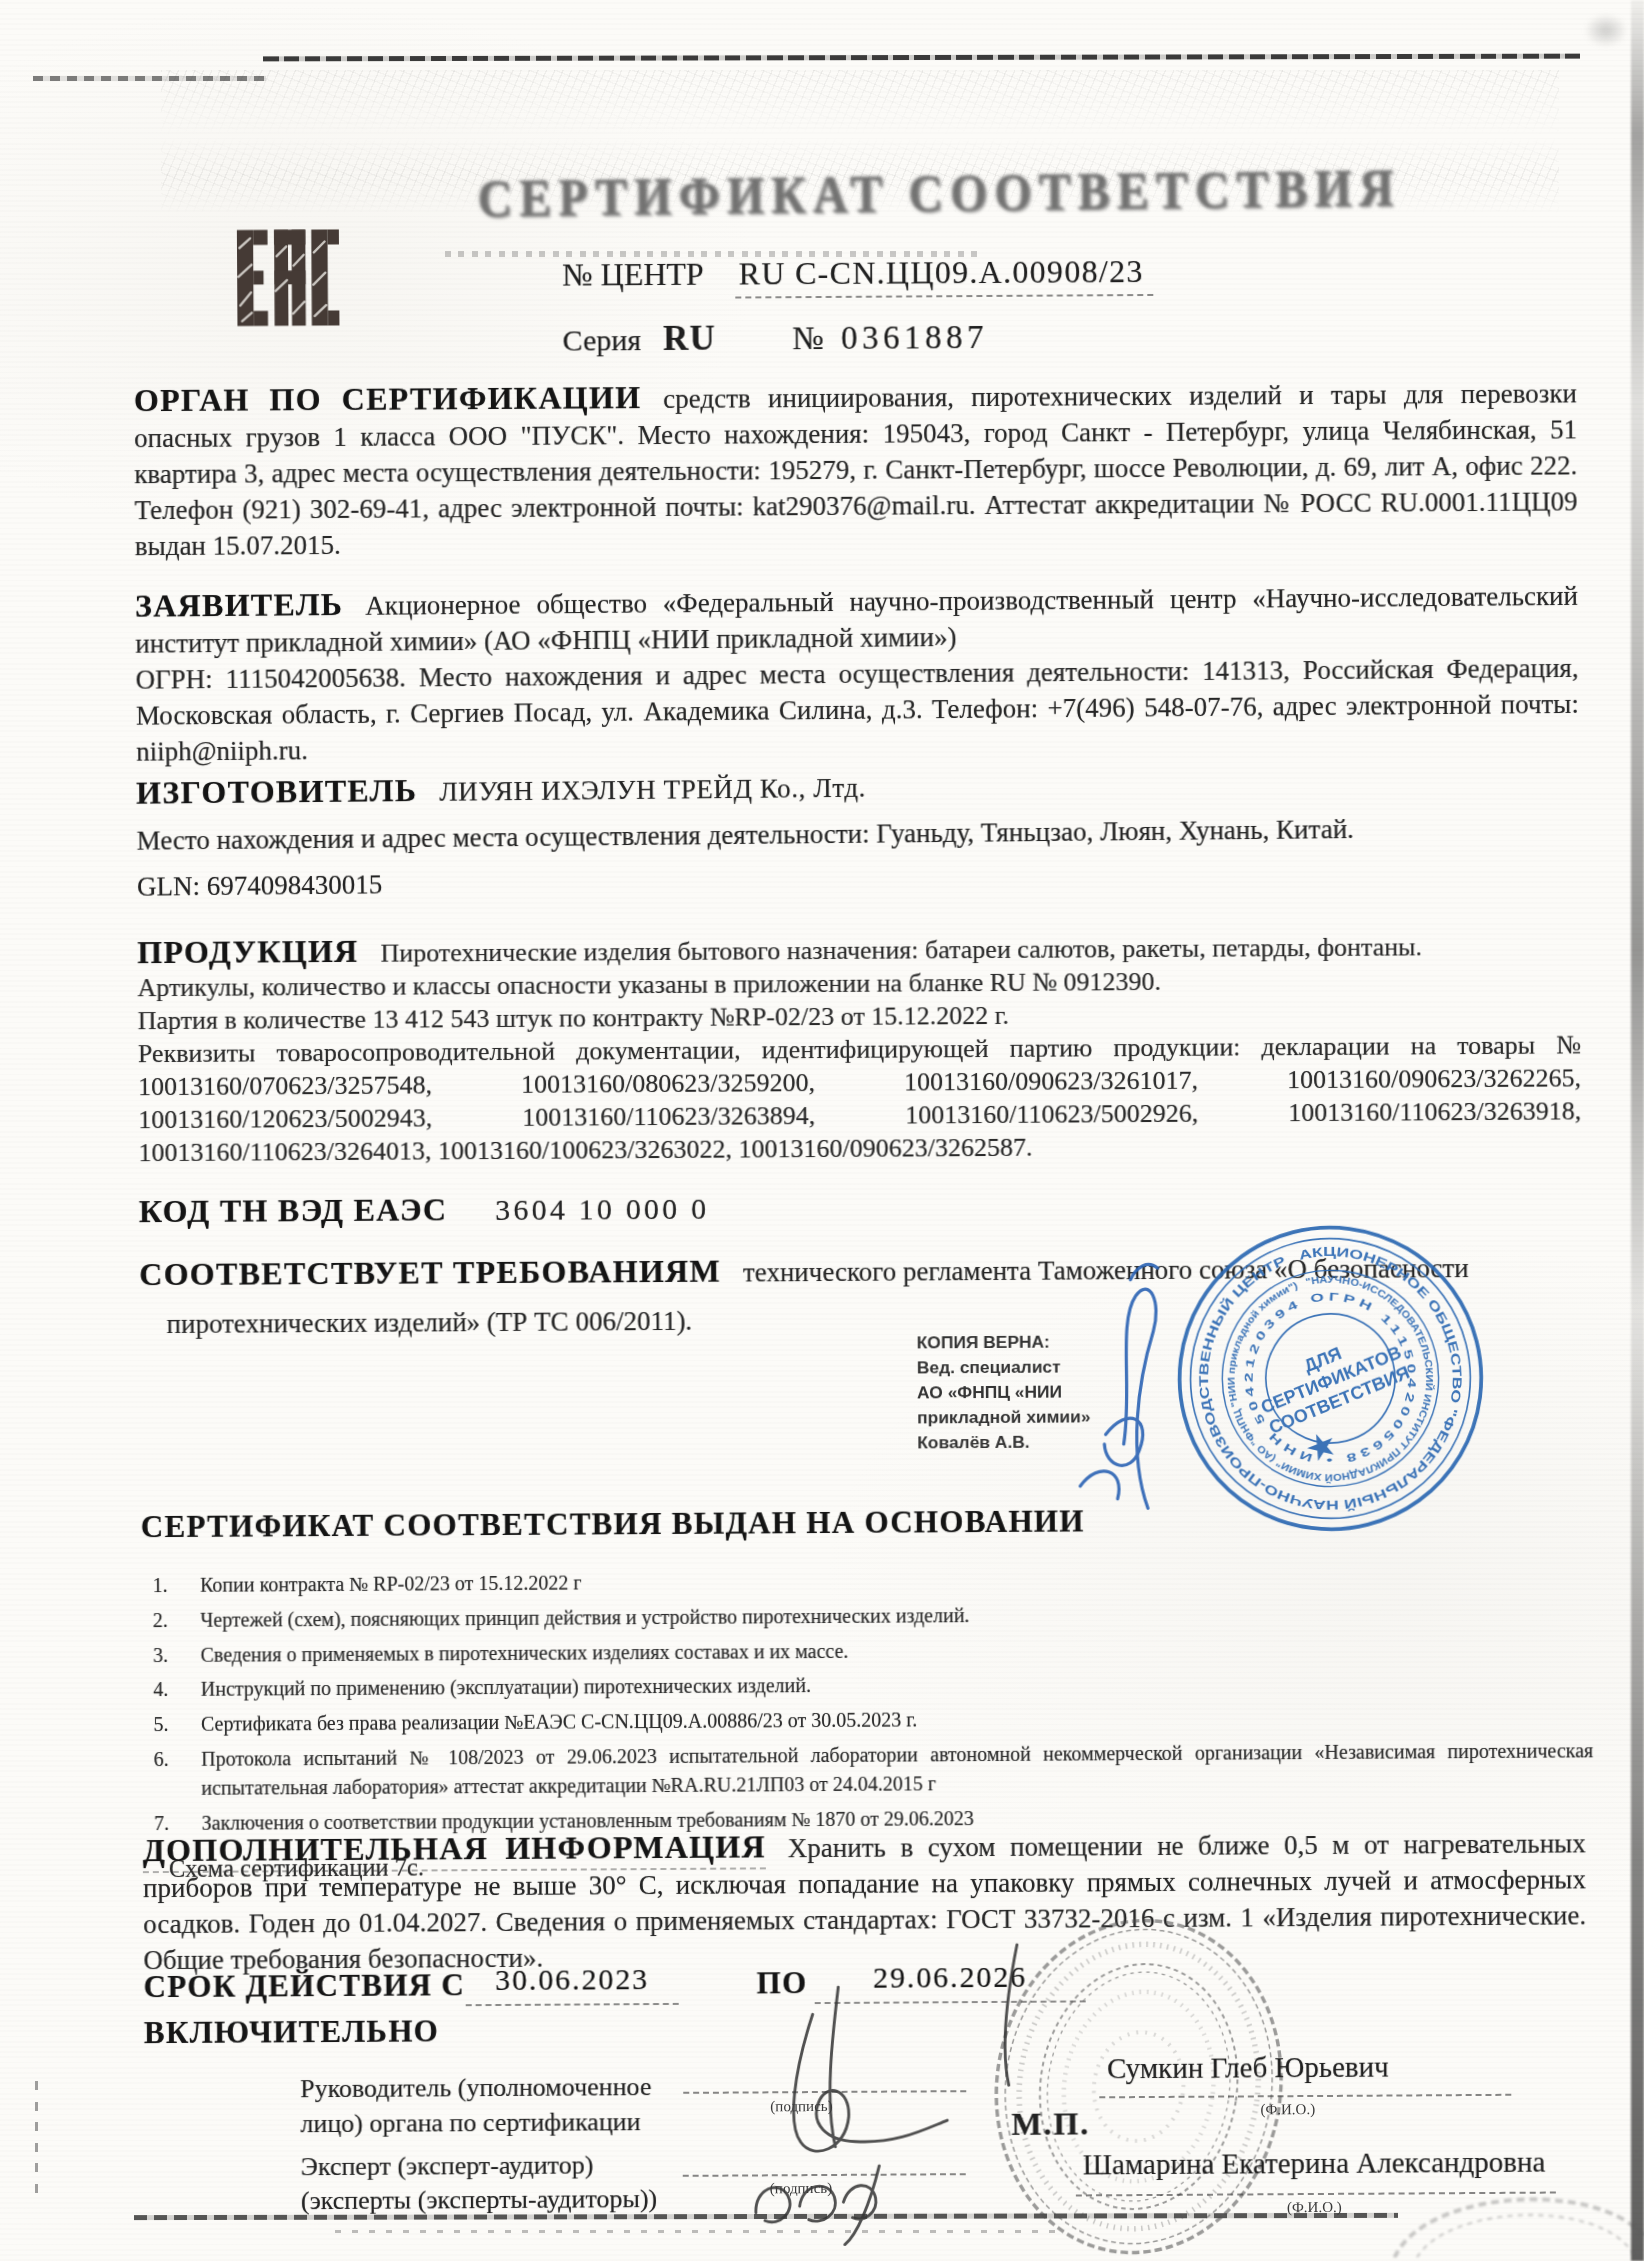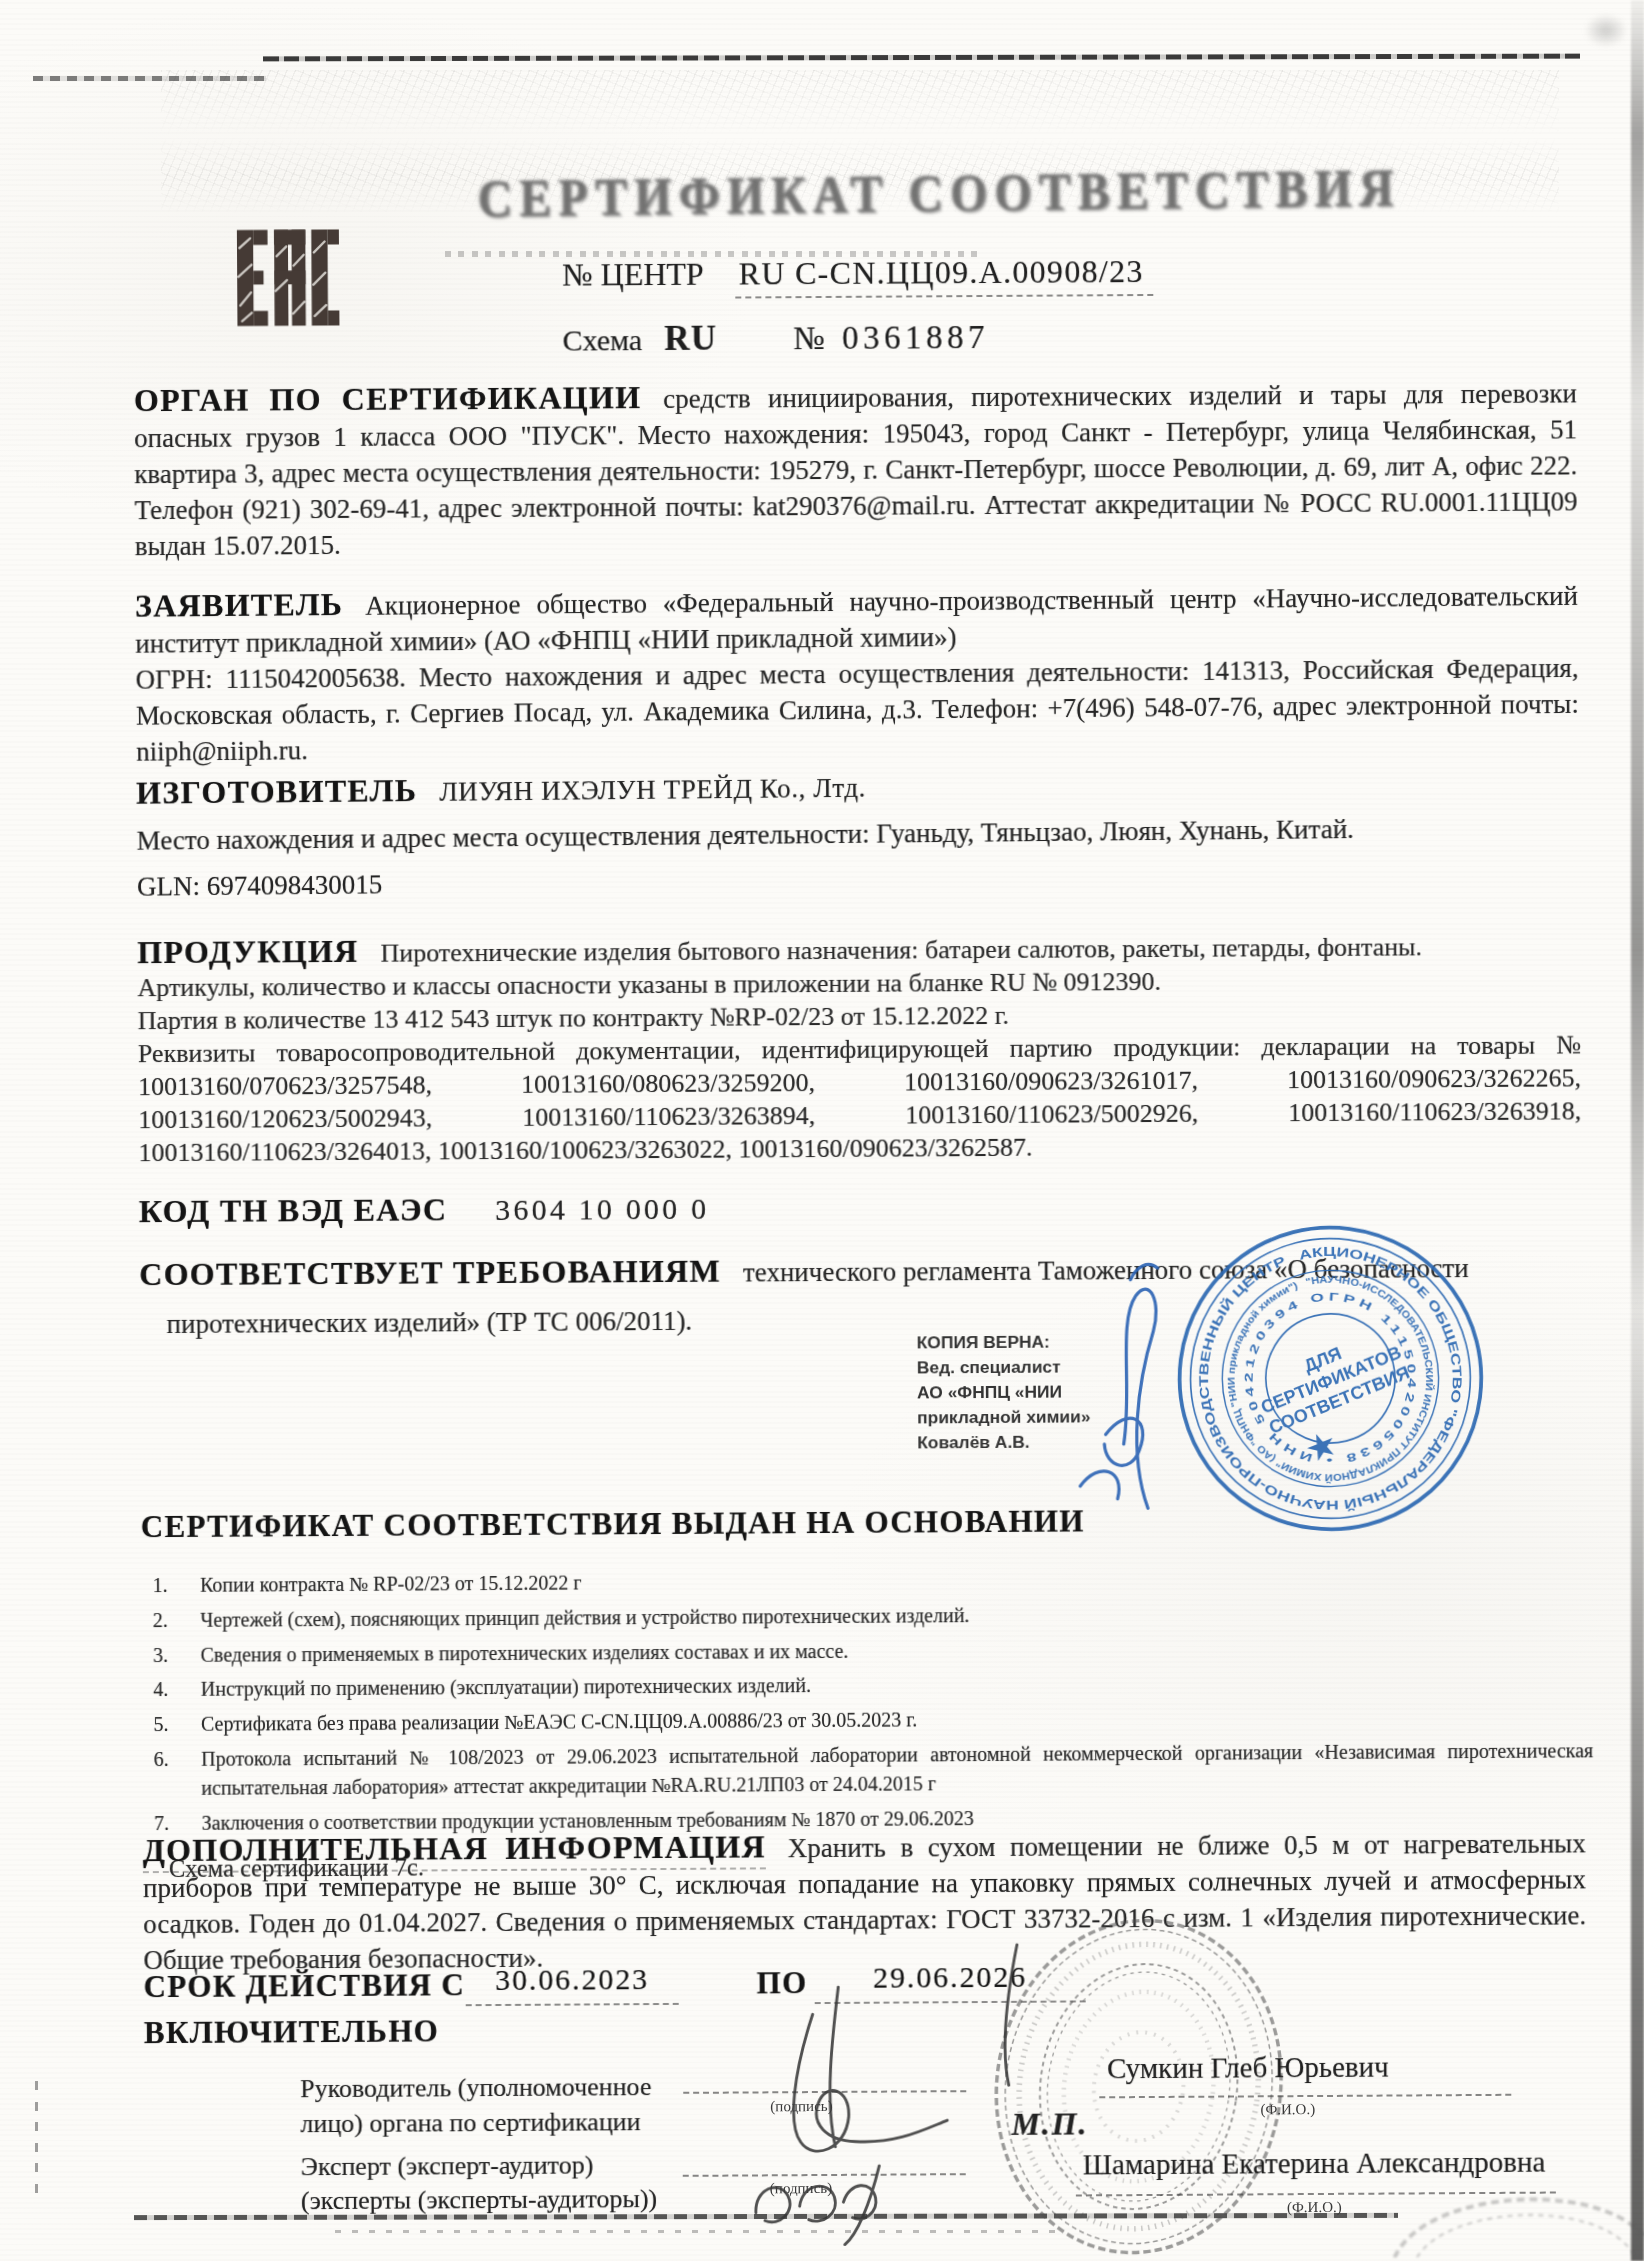--- a/index.html
+++ b/index.html
@@ -58,21 +58,21 @@
       border-bottom:2.6px dashed rgba(50,50,50,.55);padding-bottom:6.4px;}
   .srok .d1{left:322px;top:-3.9px;width:213px;}
   .srok .po{position:absolute;left:613px;top:0;}
   .srok .d2{left:671px;top:-3.9px;width:271px;}
   .inclusive{position:absolute;left:137px;top:2011px;font-size:31px;font-weight:700;letter-spacing:1.3px;color:#151515;}
   
   .flabel{position:absolute;left:293px;font-size:26px;line-height:34px;color:#222;}
   .sigline{position:absolute;border-bottom:2.6px dashed rgba(55,55,55,.6);}
   .caption{position:absolute;font-size:15px;color:#3a3a3a;}
   .fname{position:absolute;font-size:29px;color:#1f1f1f;white-space:nowrap;}
-  .mp{position:absolute;left:1004px;top:2107px;font-size:32px;font-weight:700;color:#232323;letter-spacing:1.9px;font-style:italic;}
+  .mp{position:absolute;left:1004px;top:2107px;font-size:32px;font-weight:700;color:#232323;letter-spacing:1.9px;}
   
   .kopiya{position:absolute;left:914px;top:1331px;width:206px;
     font-family:"Liberation Sans","DejaVu Sans",sans-serif;font-size:17.4px;line-height:25px;
     color:#343434;font-weight:600;filter:blur(0.2px);}
   
   .stamp-blue{position:absolute;left:1171px;top:1225px;width:313px;height:313px;opacity:.93;filter:blur(0.4px);}
   .stamp-gray{position:absolute;left:935px;top:1915px;width:393px;height:347px;opacity:.55;filter:blur(0.7px);}
   .stamp-gray2{position:absolute;left:1379px;top:2170px;width:271px;height:91px;opacity:.33;filter:blur(0.8px);}
   .sig-blue{position:absolute;left:1038px;top:1243px;width:161px;height:277px;filter:blur(0.2px);opacity:.9;}
   .sig-black{position:absolute;left:709px;top:1937px;width:374px;height:309px;filter:blur(0.3px);opacity:.86;}
@@ -151,21 +151,21 @@
     </g>
   </svg>
 
   <div class="ghost-title">СЕРТИФИКАТ СООТВЕТСТВИЯ</div>
 
   <div class="certno fuzz">
     <span>№ ЦЕНТР</span><span class="val">RU С-CN.ЦЦ09.А.00908/23</span>
   </div>
 
   <div class="series fuzz">
-    <span>Схема</span><span class="ru">RU</span><span class="sn">№ 0361887</span>
+    <span>Серия</span><span class="ru">RU</span><span class="sn">№ 0361887</span>
   </div>
 
   <div class="sec bt42 fuzz" id="sec-organ">
     <span class="hd">ОРГАН ПО СЕРТИФИКАЦИИ</span><span>средств инициирования, пиротехнических изделий и тары для перевозки опасных грузов 1 класса ООО "ПУСК". Место нахождения: 195043, город Санкт - Петербург, улица Челябинская, 51 квартира 3, адрес места осуществления деятельности: 195279, г. Санкт-Петербург, шоссе Революции, д. 69, лит А, офис 222. Телефон (921) 302-69-41, адрес электронной почты: kat290376@mail.ru. Аттестат аккредитации № РОСС RU.0001.11ЦЦ09 выдан 15.07.2015.</span>
   </div>
 
   <div class="sec bt42 fuzz" id="sec-zayav" style="transform:rotate(-.12deg)">
     <div><span class="hd">ЗАЯВИТЕЛЬ</span><span>Акционерное общество «Федеральный научно-производственный центр «Научно-исследовательский институт прикладной химии» (АО «ФНПЦ «НИИ прикладной химии»)</span></div>
     <div>ОГРН: 1115042005638. Место нахождения и адрес места осуществления деятельности: 141313, Российская Федерация, Московская область, г. Сергиев Посад, ул. Академика Силина, д.3. Телефон: +7(496) 548-07-76, адрес электронной почты: niiph@niiph.ru.</div>
   </div>

